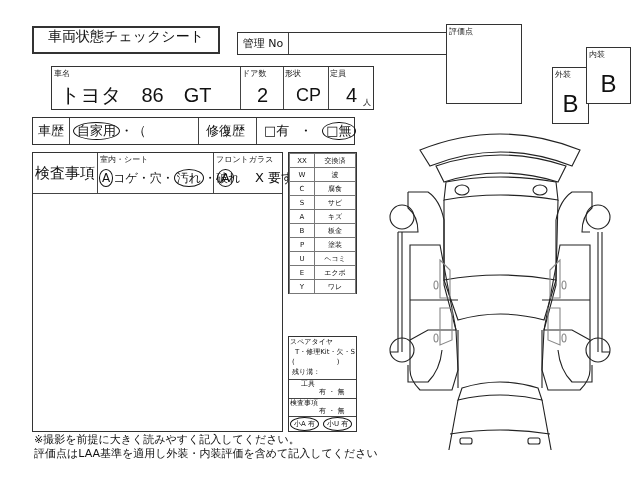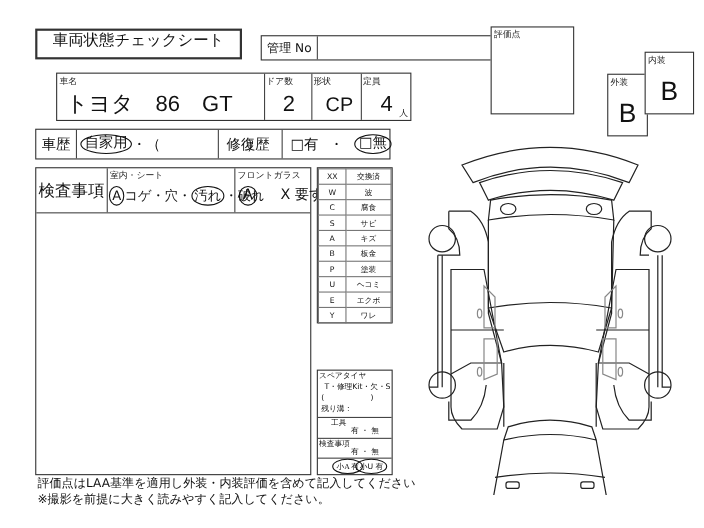--- a/index.html
+++ b/index.html
@@ -180,27 +180,27 @@
   <span class="t" style="left:6px;top:11px;">T・修理Kit・欠・S</span>
   <span class="t" style="left:3px;top:21px;">(　　　　　　)</span>
   <span class="t" style="left:3px;top:31px;">残り溝：</span>
   <div class="hline" style="top:42px;"></div>
   <span class="t" style="left:12px;top:43px;">工具</span>
   <span class="t" style="left:30px;top:51px;">有 ・ 無</span>
   <div class="hline" style="top:61px;"></div>
   <span class="t" style="left:1px;top:62px;">検査事項</span>
   <span class="t" style="left:30px;top:70px;">有 ・ 無</span>
   <div class="hline" style="top:79px;"></div>
-  <span class="t" style="left:13px;top:80px;border:1.5px solid #111;border-radius:50%;padding:2px 3px;font-family:Liberation Serif, serif;">小A 有</span>
+  <span class="t" style="left:1px;top:80px;border:1.5px solid #111;border-radius:50%;padding:2px 3px;">小A 有</span>
   <span class="t" style="left:34px;top:80px;border:1.5px solid #111;border-radius:50%;padding:2px 3px;">小U 有</span>
 </div>
 
 <div id="footer">
+  <div>※撮影を前提に大きく読みやすく記入してください。</div>
   <div>評価点はLAA基準を適用し外装・内装評価を含めて記入してください</div>
-  <div>※撮影を前提に大きく読みやすく記入してください。</div>
 </div>
 
 <svg id="car" viewBox="0 0 240 330" fill="none" stroke="#222" stroke-width="1.1">
 
   <path d="M40 30 Q120 -2 200 30 L192 46 Q120 18 50 46 Z"></path>
   <path d="M56 46 Q120 24 186 46 L178 62 Q120 44 64 62 Z"></path>
 
   <path d="M66 62 Q120 52 176 62 L178 80 Q120 70 64 80 Z"></path>
   <ellipse cx="82" cy="70" rx="7" ry="5"></ellipse>
   <ellipse cx="160" cy="70" rx="7" ry="5"></ellipse>

